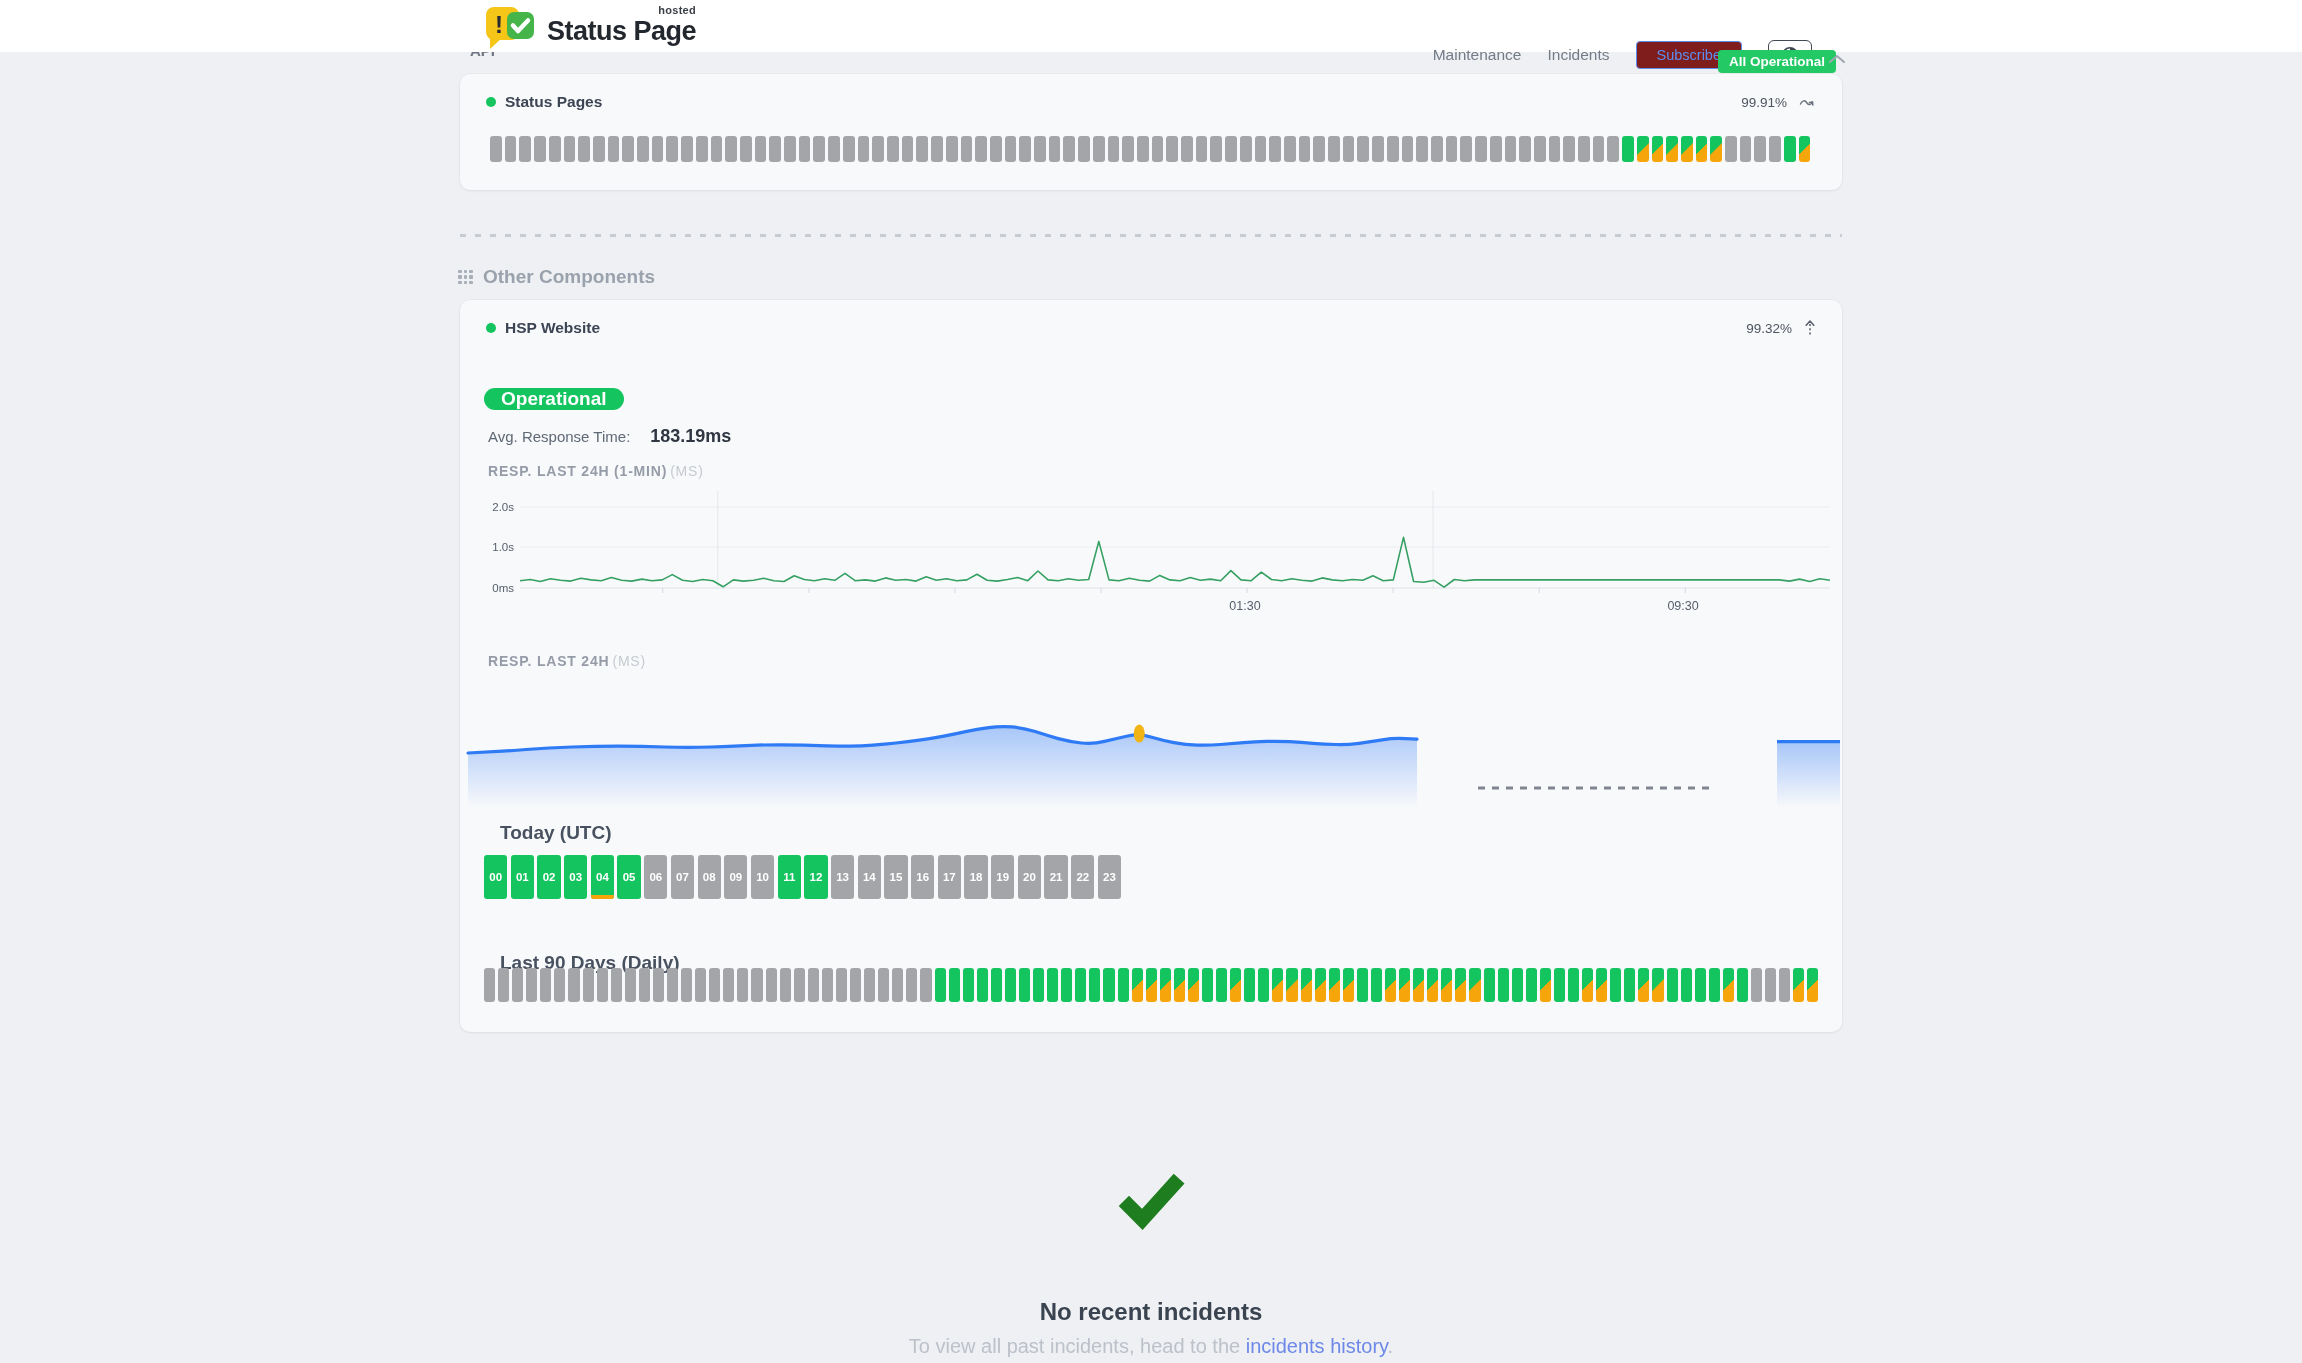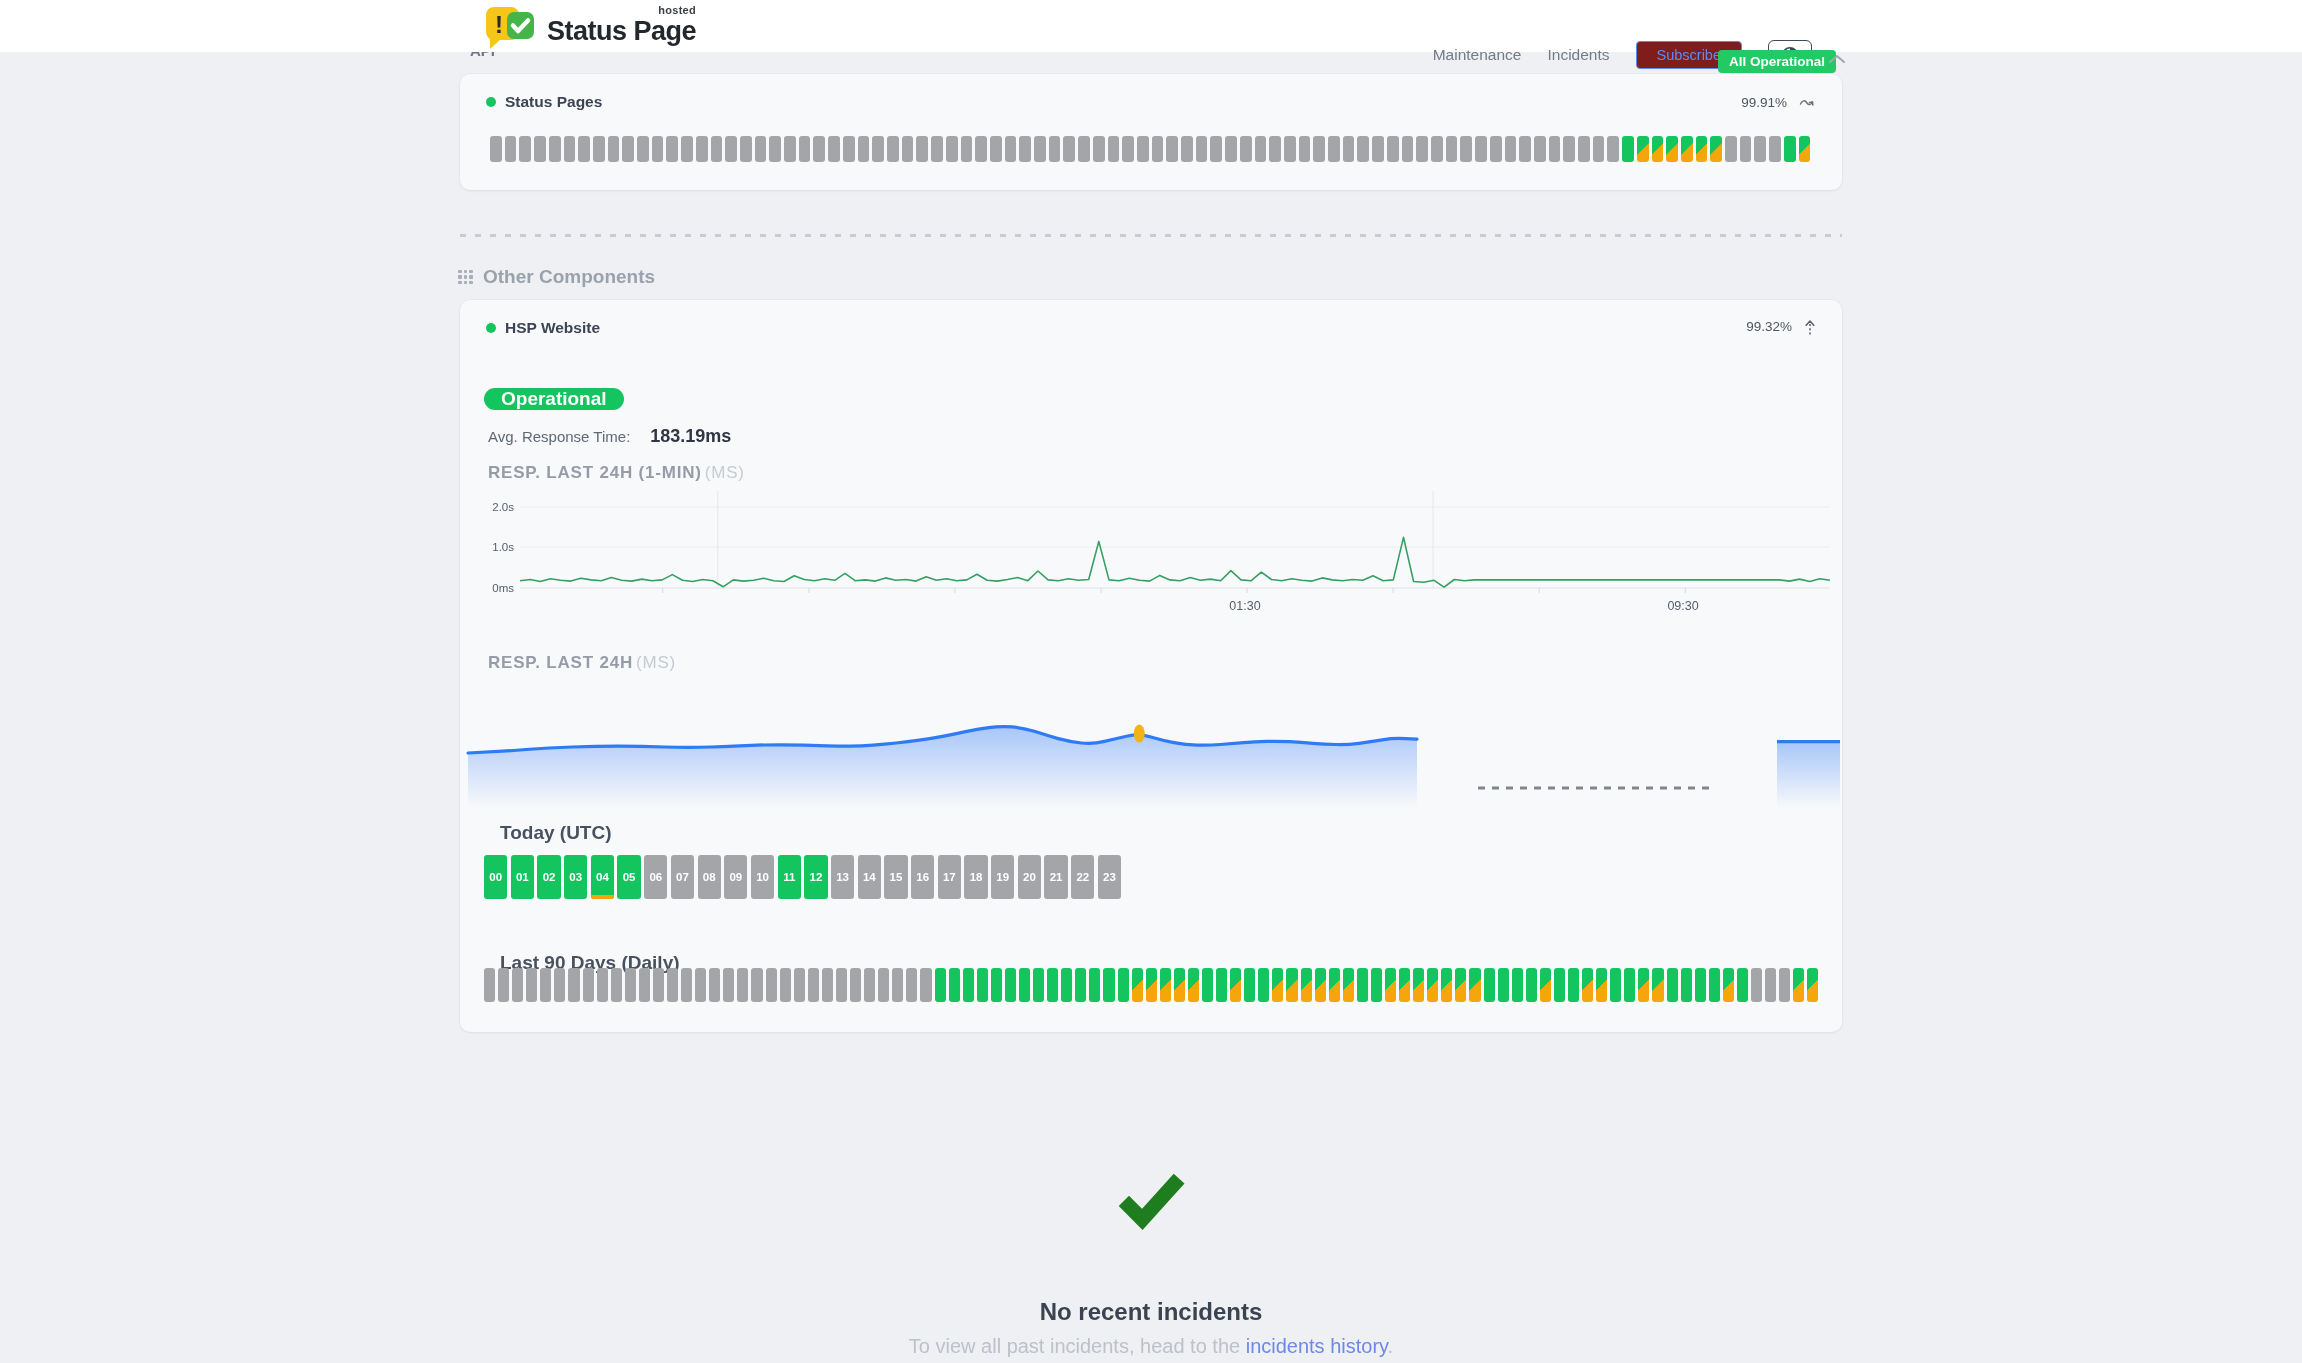--- a/index.html
+++ b/index.html
@@ -21,21 +21,21 @@
   .chevron-up{position:absolute;left:1828px;top:54px;z-index:6;cursor:pointer;}
   .api-label{position:absolute;left:470px;top:42px;z-index:1;font-size:15px;font-weight:600;color:#6e7683;}
   
   .card{position:absolute;left:460px;width:1382px;background:#f8f9fb;border-radius:10px;
         box-shadow:0 1px 3px rgba(16,24,40,.06),0 0 0 1px rgba(16,24,40,.02);z-index:2;}
   .card1{top:74px;height:116px;}
   .card2{top:300px;height:732px;}
   .comp-row{position:absolute;left:26px;right:26px;top:14px;height:28px;display:flex;align-items:center;cursor:pointer;}
   .dot{width:10px;height:10px;border-radius:50%;background:var(--green);margin-right:9px;flex:none;}
   .comp-name{font-size:15.5px;font-weight:600;color:#3c4553;}
-  .comp-right{margin-left:auto;display:flex;align-items:flex-start;gap:12px;}
+  .comp-right{margin-left:auto;display:flex;align-items:center;gap:12px;}
   .uptime{font-size:13.5px;font-weight:500;color:#4e5560;}
   
   .bars{position:absolute;display:flex;gap:3px;}
   .bars-api{left:30px;top:62px;width:1320px;height:26px;}
   .bars-daily{left:24px;top:668px;width:1334px;height:34px;}
   .bar{flex:1;border-radius:3px;}
   .bar.n{background:var(--gray-bar);}
   .bar.u{background:var(--green);}
   .bar.d{background:linear-gradient(135deg,var(--green) 49.5%,var(--orange) 50.5%);}
   
@@ -43,21 +43,21 @@
            background:repeating-linear-gradient(90deg,#c7ccd3 0 6px,transparent 6px 15px);}
   .other-header{position:absolute;left:458px;top:266px;display:flex;align-items:center;gap:10px;
                 font-size:19px;font-weight:600;color:#9aa2ad;}
   .grid-icon{display:grid;grid-template-columns:repeat(3,1fr);gap:2px;width:15px;}
   .grid-icon i{width:3.5px;height:3.5px;background:#a9afb9;border-radius:1px;}
   
   .pill{position:absolute;left:24px;top:88px;background:var(--green);color:#fff;font-size:19px;font-weight:700;
         padding:0 17px;border-radius:16px;}
   .avg-row{position:absolute;left:28px;top:126px;font-size:15px;color:#5f6875;}
   .avg-row b{font-size:18px;color:#2f3642;margin-left:20px;}
-  .chart-label{position:absolute;left:28px;font-size:17px;letter-spacing:0.8px;color:#959ca8;font-weight:600;}
+  .chart-label{position:absolute;left:28px;font-size:14px;letter-spacing:0.8px;color:#959ca8;font-weight:600;}
   .chart-label .unit{color:#c6cad1;font-weight:400;margin-left:3px;}
   .cl1{top:163px;} .cl2{top:353px;}
   #chart1{position:absolute;left:24px;top:186px;text-align:right;}
   #chart2{position:absolute;left:0;top:388px;}
   .sub-title{position:absolute;left:24px;margin:16px;font-size:19px;font-weight:700;color:#47515f;text-align:center;}
   .today-title{top:506px;} .last90-title{top:636px;}
   .hours{position:absolute;left:24px;top:555px;display:flex;gap:3.4px;text-align:right;}
   .hourbox{width:23.3px;height:44px;border-radius:3px;position:relative;display:flex;align-items:center;
            justify-content:center;color:#fff;font-size:11.5px;font-weight:600;}
   .hourbox.n{background:var(--gray-bar);}

